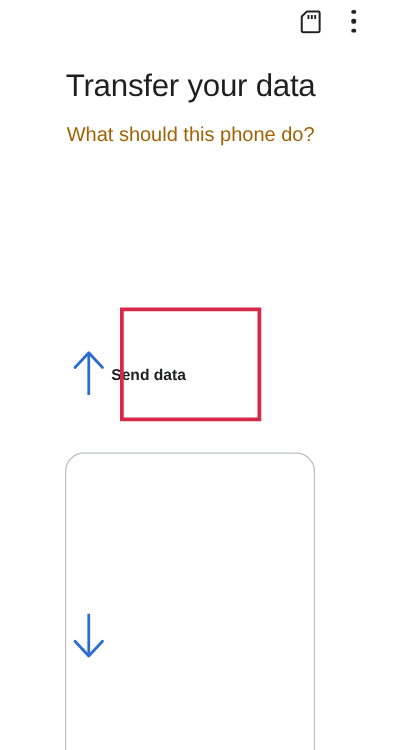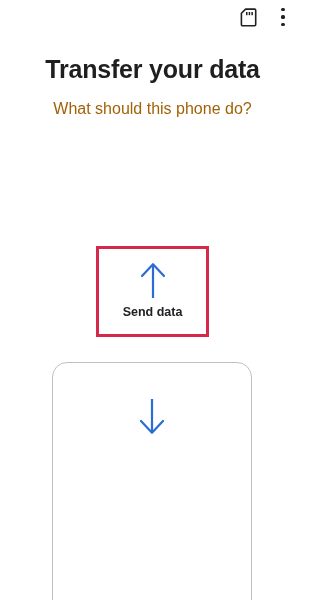--- a/index.html
+++ b/index.html
@@ -57,42 +57,42 @@
 
   
   .title {
     position: absolute;
     top: 54px;
     left: 0;
     width: 305px;
     text-align: center;
     font-size: 25px;
     line-height: 30px;
-    font-weight: bold;
+    font-weight: normal;
     color: #1f1f1f;
     letter-spacing: -0.2px;
   }
   .subtitle {
     position: absolute;
     top: 100px;
     left: 0;
     width: 305px;
     text-align: center;
     font-size: 16px;
     line-height: 18px;
     color: #a16207;
   }
 
   
   .option-card {
     position: absolute;
     box-sizing: border-box;
     background: #ffffff;
     display: flex;
-    flex-direction: column;
+    flex-direction: row;
     align-items: center;
     cursor: pointer;
   }
   .option-send {
     left: 53px;
     top: 248px;
     width: 199px;
     height: 88px;
     padding-top: 12px;
   }

